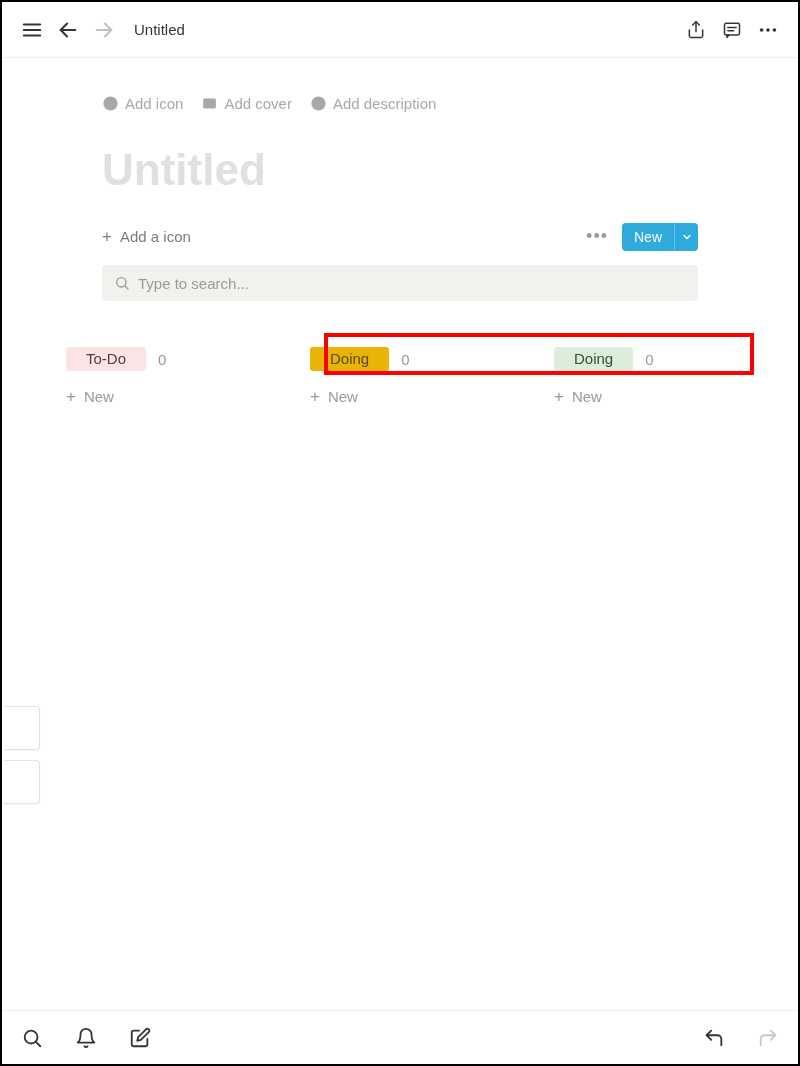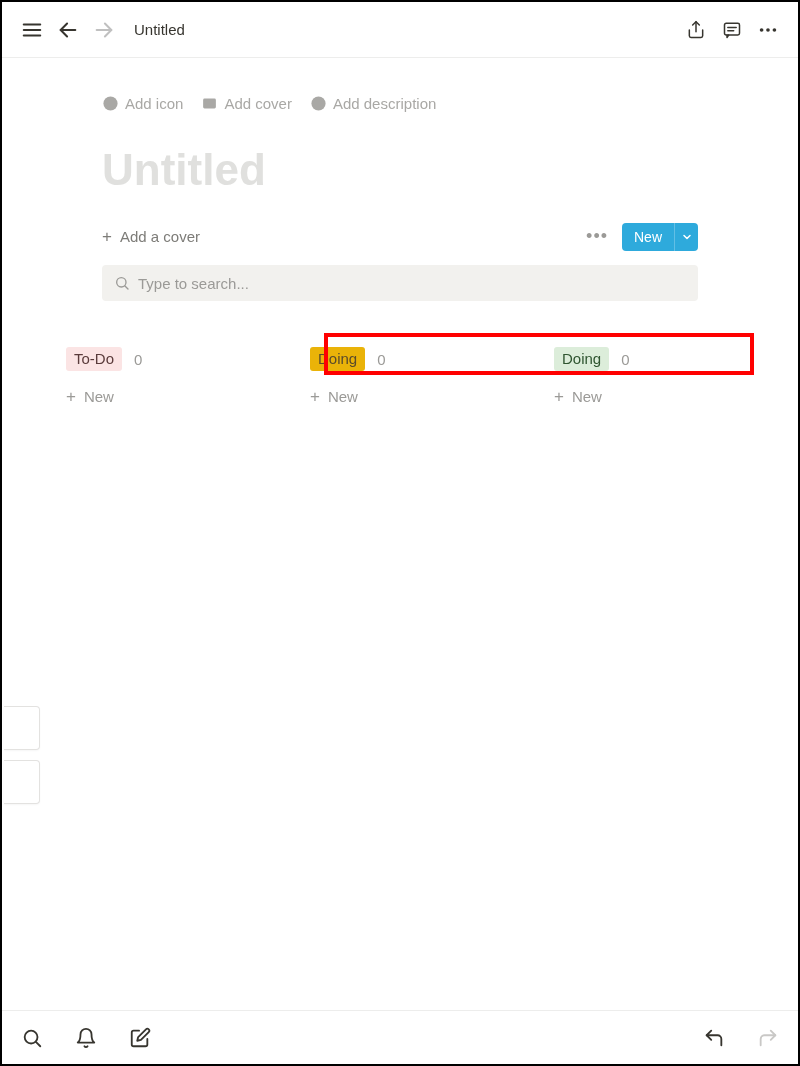--- a/index.html
+++ b/index.html
@@ -31,21 +31,21 @@
   .search-bar { background: #f2f1ee; border-radius: 4px; height: 36px; display: flex; align-items: center; padding: 16px 12px; gap: 8px; color: #9b9a97; font-size: 15px; }
   .search-bar input { border: none; background: transparent; outline: none; flex: 1; font-size: 15px; color: #37352f; }
   .search-bar input::placeholder { color: #9b9a97; }
 
   
   .board-wrap { position: relative; padding: 24px 0 0 0; flex: 1; }
   .highlight-box { position: absolute; top: 13px; left: 322px; width: 430px; height: 42px; border: 4px solid #ff0000; pointer-events: none; z-index: 5; }
   .board { display: flex; gap: 0; padding-left: 64px; }
   .col { width: 292px; padding-right: 20px; }
   .col-head { display: flex; align-items: center; gap: 12px; height: 30px; margin-bottom: 10px; padding-left: 0; }
-  .tag { display: inline-block; padding: 2px 8px; border-radius: 3px; font-size: 15px; line-height: 20px; }
+  .tag { display: inline-block; padding: 2px 20px; border-radius: 3px; font-size: 15px; line-height: 20px; }
   .tag-todo { background: #fbe4e4; color: #5a3b3b; }
   .tag-doing { background: #eab308; color: #5a4b2b; }
   .tag-done { background: #dcedda; color: #2f5530; }
   .count { color: #9b9a97; font-size: 15px; }
   .add-card { display: inline-flex; align-items: center; gap: 8px; color: #9b9a97; font-size: 15px; cursor: pointer; padding: 4px 0; }
 
   
   .page-stubs { position: absolute; left: 2px; top: 386px; display: flex; flex-direction: column; gap: 10px; }
   .page-stub { width: 36px; height: 44px; border: 1px solid #e3e2e0; border-left: none; border-radius: 0 4px 4px 0; background: #fff; box-shadow: 0 1px 2px rgba(0,0,0,0.04); }
 
@@ -127,21 +127,21 @@
             <circle cx="12" cy="12" r="10"></circle>
           </svg>
       <span>Add description</span>
     </span>
   </div>
   <div class="title">Untitled</div>
 
   <div class="view-row">
     <span class="add-view">
       <span class="plus">+</span>
-      <span>Add a cover</span>
+      <span>Add a icon</span>
     </span>
     <div class="view-spacer"></div>
     <span class="dots-btn">•••</span>
     <span class="new-btn">
       <span class="lbl">New</span>
       <span class="chev">
         <svg width="12" height="12" viewBox="0 0 24 24" fill="none" stroke="currentColor" stroke-width="3" stroke-linecap="round" stroke-linejoin="round">
               <polyline points="6 9 12 15 18 9"></polyline>
             </svg>
       </span>

